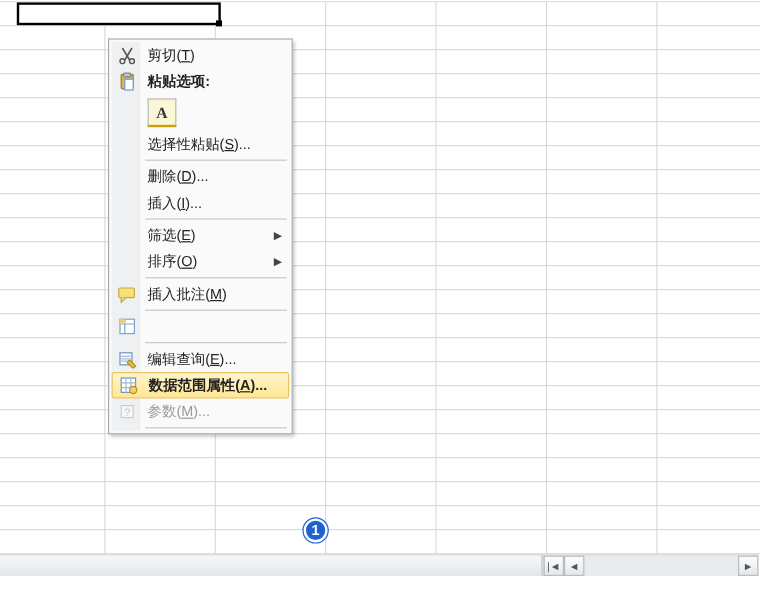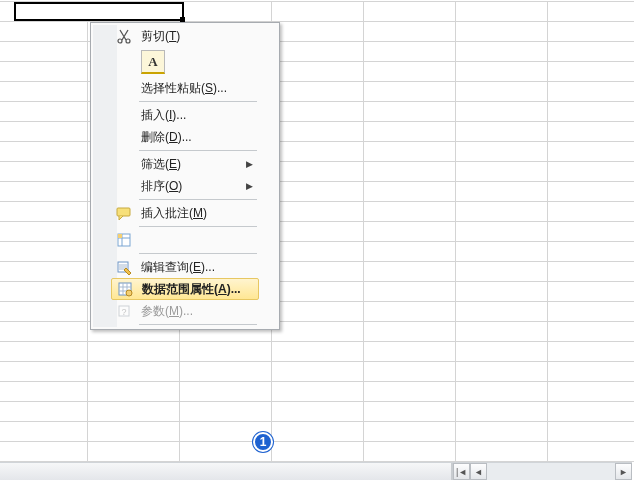--- a/index.html
+++ b/index.html
@@ -35,26 +35,26 @@
   .sel-handle {
     position: absolute;
     right: -3px;
     bottom: -3px;
     width: 5px; height: 5px;
     background: #000;
   }
   .context-menu {
     position: absolute;
     left: 90px;
-    top: 22px;
-    width: 190px;
+    top: 32px;
+    width: 154px;
     background: #fafafa;
     border: 1px solid #a7abb0;
     box-shadow: 2px 2px 3px rgba(0,0,0,0.25);
-    padding: 2px 20px;
+    padding: 2px 2px;
   }
   .menu-iconcol {
     position: absolute;
     left: 2px; top: 2px; bottom: 2px;
     width: 24px;
     background: #eef0f2;
   }
   .mi {
     position: relative;
     display: flex;
@@ -173,39 +173,47 @@
   <div class="mi">
     <svg class="ico" viewBox="0 0 16 16">
         <path d="M4 2 L10 12 M12 2 L6 12" stroke="#555" stroke-width="1.3" fill="none"></path>
         <circle cx="4" cy="13" r="2" fill="none" stroke="#555" stroke-width="1.2"></circle>
         <circle cx="12" cy="13" r="2" fill="none" stroke="#555" stroke-width="1.2"></circle>
       </svg>
     <span><span>剪切(</span><span class="u">T</span><span>)</span></span>
   </div>
 
 
+  <div class="mi">
+    <svg class="ico" viewBox="0 0 16 16">
+        <rect x="3" y="2" width="10" height="12" rx="1" fill="#d8b35a" stroke="#9c7a2e"></rect>
+        <rect x="5" y="1" width="6" height="3" rx="1" fill="#bfc6cc" stroke="#7e8890"></rect>
+        <rect x="6" y="6" width="7" height="9" fill="#fff" stroke="#6aa1d8"></rect>
+      </svg>
+    <span style="font-weight:bold;">粘贴选项:</span>
+  </div>
 
   <div class="paste-options-row">
     <div class="paste-option-btn">
       <span>A</span>
     </div>
   </div>
 
   <div class="mi">
     <span><span>选择性粘贴(</span><span class="u">S</span><span>)...</span></span>
   </div>
 
   <div class="sep"></div>
 
   <div class="mi">
+    <span><span>删除(</span><span class="u">D</span><span>)...</span></span>
+  </div>
+
+  <div class="mi">
     <span><span>插入(</span><span class="u">I</span><span>)...</span></span>
-  </div>
-
-  <div class="mi">
-    <span><span>删除(</span><span class="u">D</span><span>)...</span></span>
   </div>
 
 
   <div class="sep"></div>
 
   <div class="mi">
     <span><span>筛选(</span><span class="u">E</span><span>)</span></span>
     <span class="arrow">▶</span>
   </div>
 

